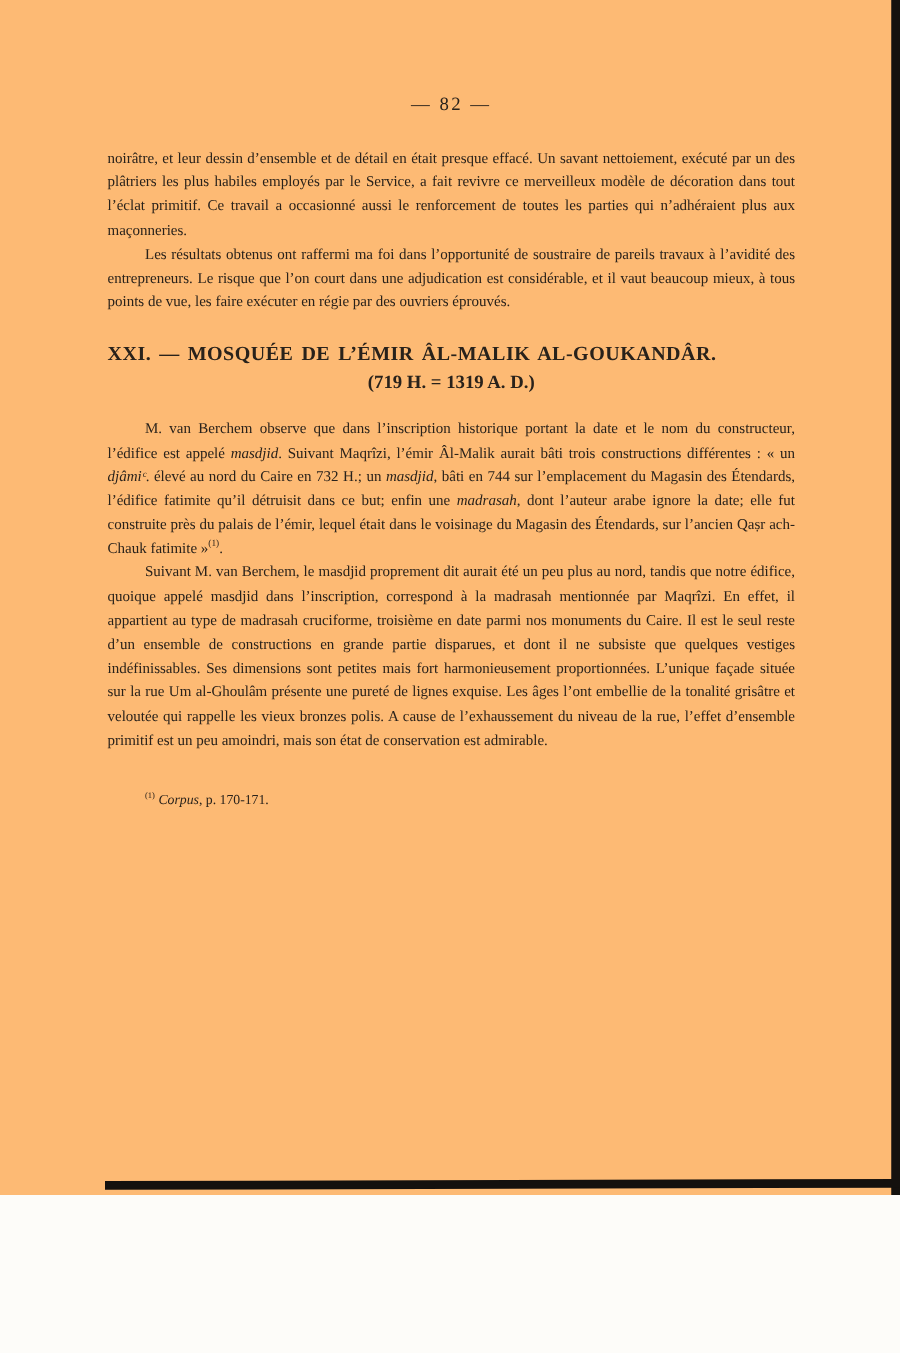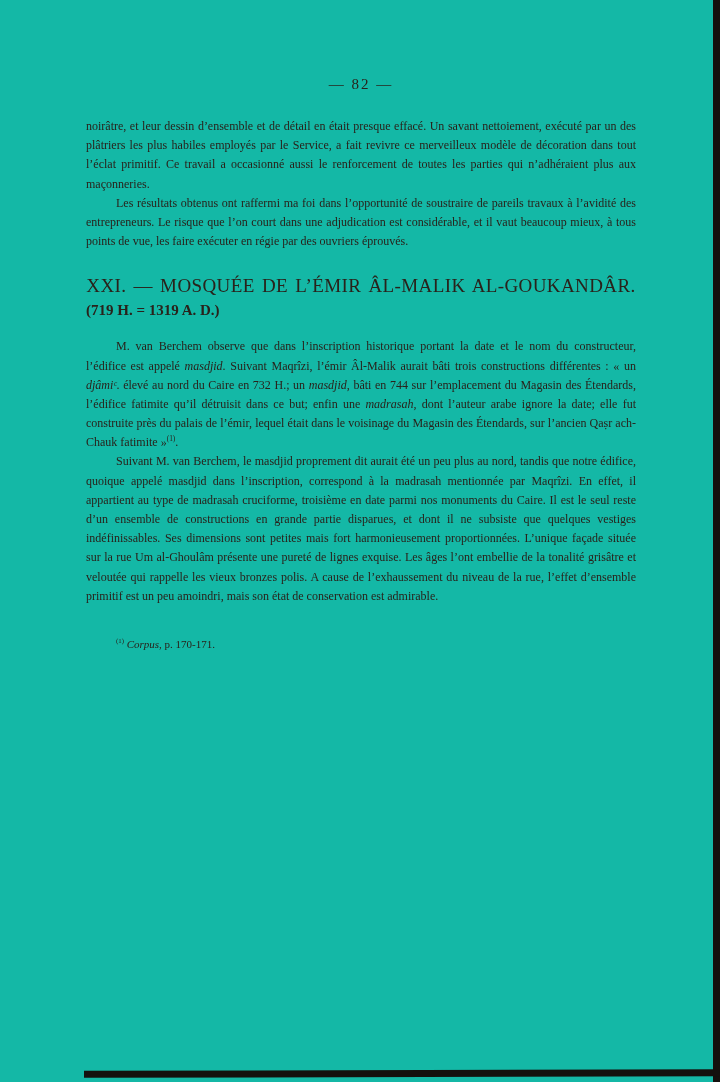--- a/index.html
+++ b/index.html
@@ -5,22 +5,22 @@
   * { margin: 0; padding: 0; box-sizing: border-box; }
   html, body { width: 720px; height: 1082px; }
   body {
     font-family: "Liberation Serif", "DejaVu Serif", serif;
     background: #fdfcf9;
     overflow: hidden;
   }
   .page {
     position: relative;
     width: 720px;
-    height: 1082px;
-    background: #14b8a6;
+    height: 956px;
+    background: #fdba74;
     color: #29221b;
     overflow: hidden;
   }
   .content {
     position: absolute;
     left: 86px;
     top: 76px;
     width: 550px;
   }
   .page-number {
@@ -31,28 +31,29 @@
   }
   p.para {
     font-size: 12px;
     line-height: 1.6;
     text-align: justify;
     text-justify: inter-word;
     hyphens: auto;
   }
   p.para.indent { text-indent: 30px; }
   .section-heading {
-    text-align: center;
-    font-weight: normal;
-    font-size: 19px;
+    text-align: left;
+    font-weight: bold;
+    font-size: 16px;
     letter-spacing: 0.4px;
     word-spacing: 2px;
     margin-top: 24px;
   }
   .section-subtitle {
+    text-align: center;
     font-weight: bold;
     font-size: 15px;
     margin-top: 5px;
     margin-bottom: 18px;
   }
   sup {
     font-size: 0.62em;
     line-height: 0;
     vertical-align: super;
   }

